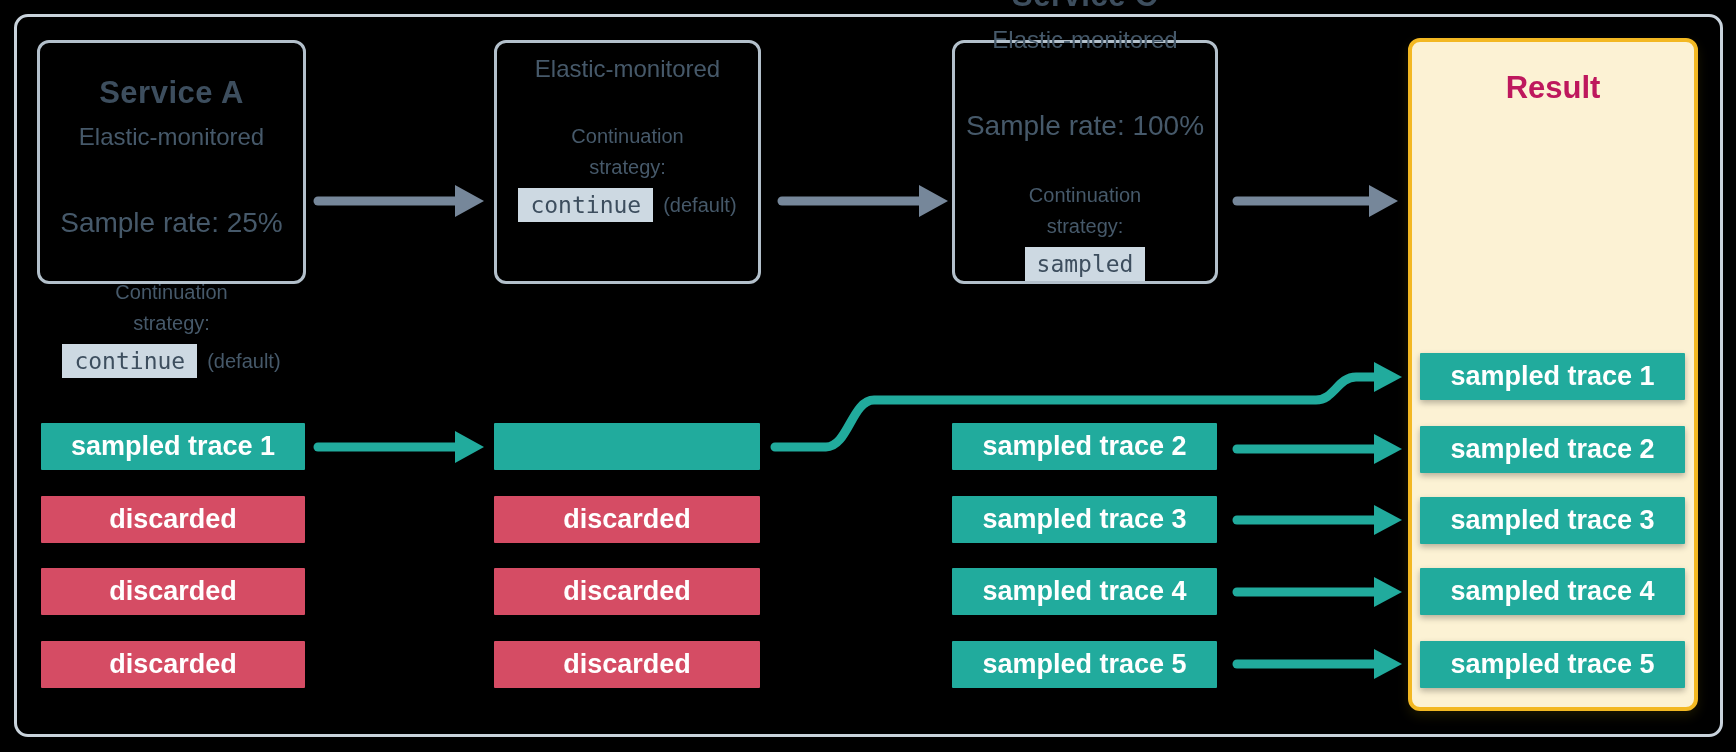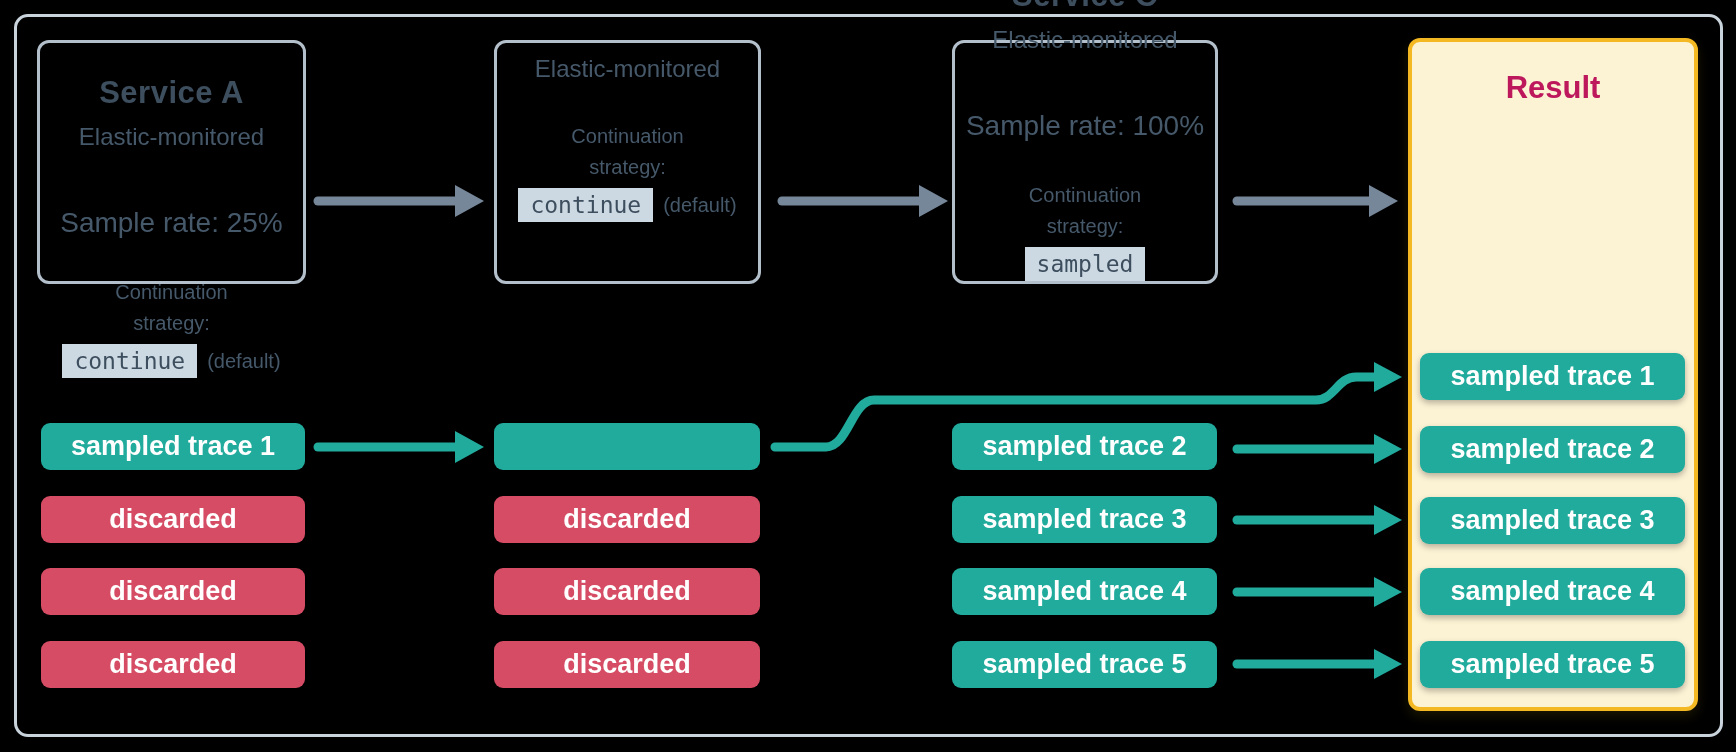--- a/index.html
+++ b/index.html
@@ -26,21 +26,21 @@
   .svc-cont{margin-top:38px;font-size:20px;line-height:31px;max-width:185px;color:var(--slate-soft);}
   .badge-row{margin-top:5px;display:flex;align-items:center;justify-content:center;gap:10px;}
   .badge{font-family:"DejaVu Sans Mono","Liberation Mono",monospace;font-size:23px;
          background:var(--badge-bg);color:var(--slate);padding:4px 12px;border-radius:0;}
   .default-note{font-size:20px;color:var(--slate-soft);}
   
   .result{position:absolute;left:1408px;top:38px;width:290px;height:673px;background:var(--cream);
           border:4px solid var(--yellow);border-radius:12px;box-shadow:0 5px 12px rgba(60,50,0,.45);}
   .result-title{margin-top:28px;text-align:center;font-size:31px;font-weight:bold;color:#be185d;}
   
-  .trace{position:absolute;height:47px;border-radius:9px;display:flex;align-items:center;
+  .trace{position:absolute;height:47px;border-radius:1px;display:flex;align-items:center;
          justify-content:center;color:#fff;font-size:27px;font-weight:600;
          box-shadow:0 3px 6px rgba(0,0,0,.28);}
   .trace.sampled{background:var(--teal);}
   .trace.discarded{background:var(--red);}
   .colA{left:41px;width:264px;}
   .colB{left:494px;width:266px;}
   .colC{left:952px;width:265px;}
   .colR{left:1420px;width:265px;}
   .r1{top:423px;} .r2{top:496px;} .r3{top:568px;} .r4{top:641px;}
   .q1{top:353px;} .q2{top:426px;} .q3{top:497px;} .q4{top:568px;} .q5{top:641px;}

